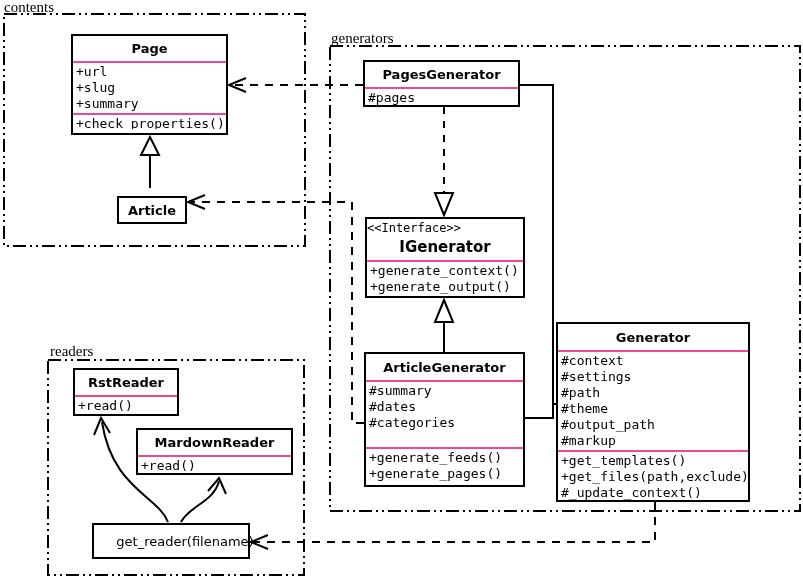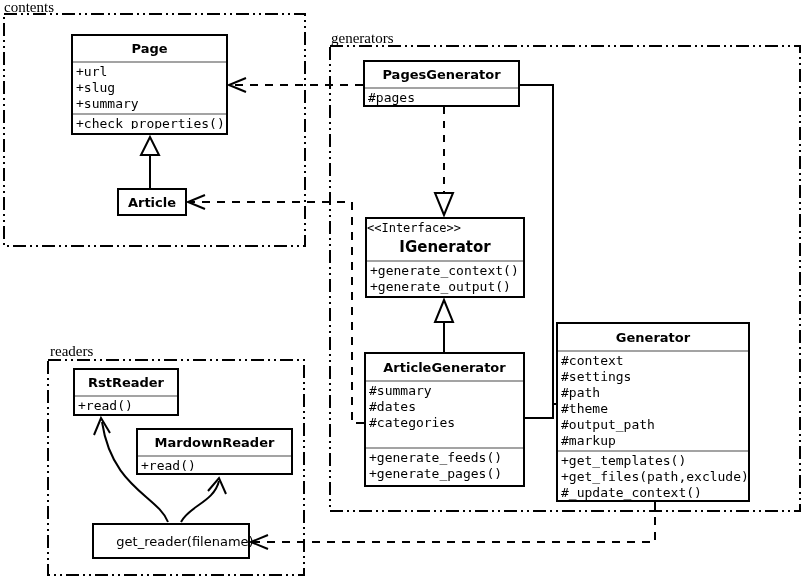--- a/index.html
+++ b/index.html
@@ -13,21 +13,21 @@
     font-family:Liberation Serif, serif;
   }
   .ubox{
     position:absolute;box-sizing:border-box;border:2px solid #000;background:#fff;
   }
   .utitle{
     display:flex;align-items:center;justify-content:center;
     font-weight:bold;font-size:13px;white-space:nowrap;overflow:hidden;
   }
   .usec{
-    box-sizing:border-box;border-top:2px solid #a3a3a3;
+    box-sizing:border-box;border-top:2px solid #ec4899;
     font-family:"DejaVu Sans Mono","Liberation Mono",monospace;
     font-size:13px;line-height:16px;padding:1px 3px 0 3px;overflow:hidden;
   }
   .member{height:16px;white-space:nowrap;}
   .stereotype{
     font-family:"DejaVu Sans Mono","Liberation Mono",monospace;
     font-size:12px;font-weight:normal;text-align:left;line-height:15px;padding-top:2px;
   }
   .iface-name{text-align:center;font-weight:bold;font-size:15px;line-height:22px;}
   .fnbox{
@@ -84,21 +84,21 @@
     <div class="usec" style="height:52px">
       <div class="member">+url</div>
       <div class="member">+slug</div>
       <div class="member">+summary</div>
     </div>
     <div class="usec" style="height:16px">
       <div class="member">+check_properties()</div>
     </div>
   </div>
 
-  <div class="ubox" style="left:117px;top:188px;width:70px;height:28px">
+  <div class="ubox" style="left:117px;top:196px;width:70px;height:28px">
     <div class="utitle" style="height:24px">Article</div>
   </div>
 
   <div class="ubox" style="left:363px;top:60px;width:157px;height:47px">
     <div class="utitle" style="height:25px">PagesGenerator</div>
     <div class="usec" style="height:18px">
       <div class="member">#pages</div>
     </div>
   </div>
 

